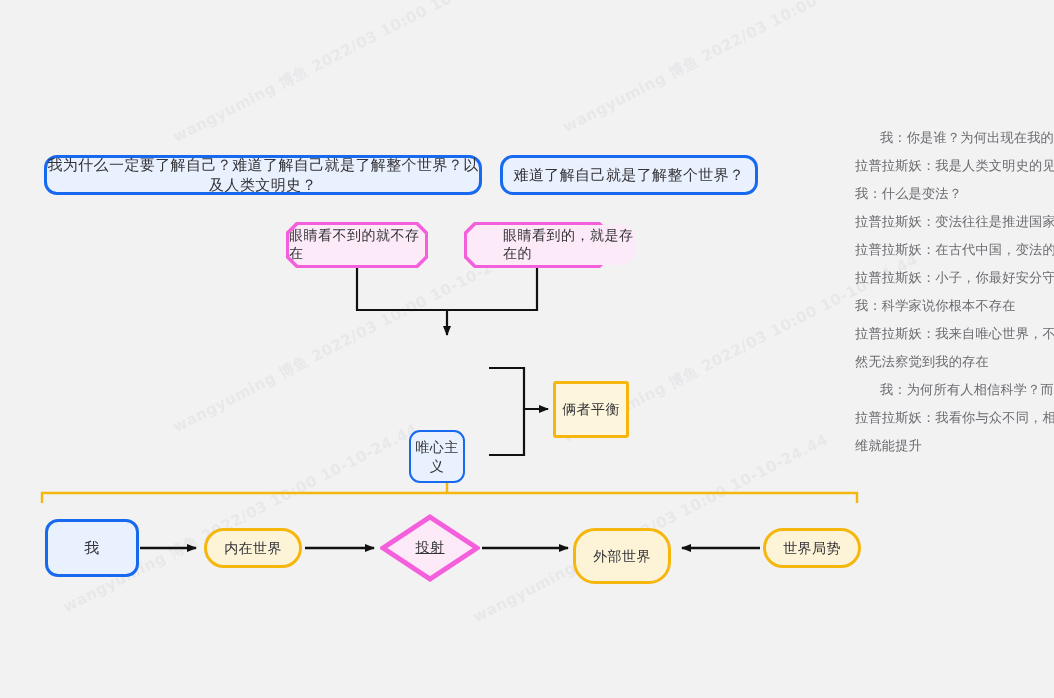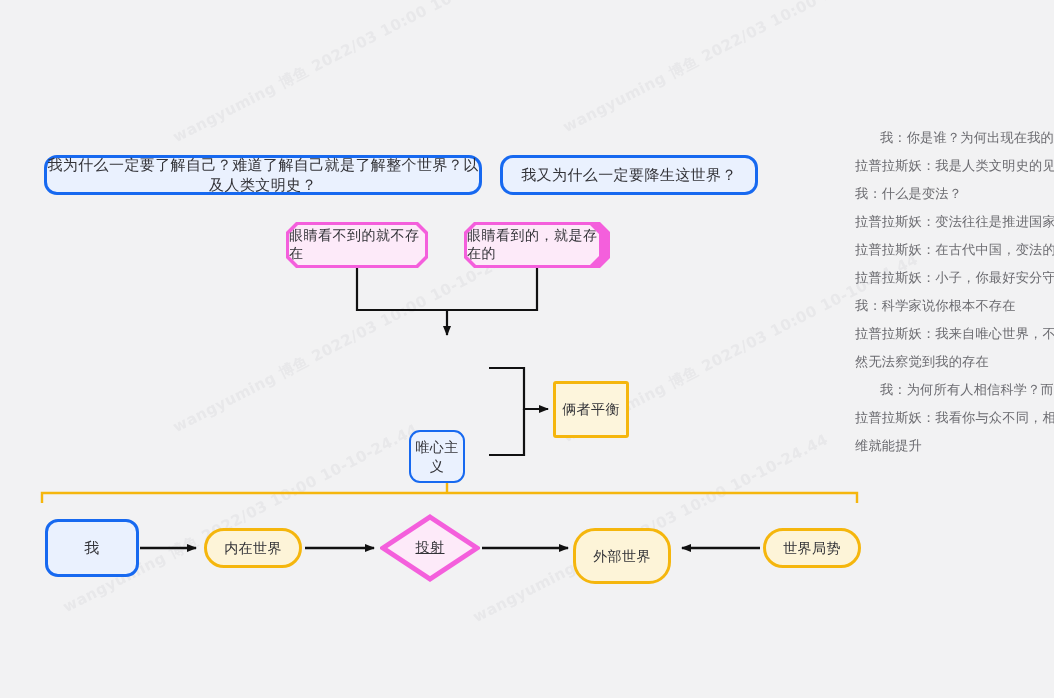--- a/index.html
+++ b/index.html
@@ -170,30 +170,30 @@
     <path d="M305,548 L374,548" fill="none" stroke="#111111" stroke-width="2.4" marker-end="url(#arrowBlack)"></path>
     <path d="M482,548 L568,548" fill="none" stroke="#111111" stroke-width="2.4" marker-end="url(#arrowBlack)"></path>
     <path d="M760,548 L682,548" fill="none" stroke="#111111" stroke-width="2.4" marker-end="url(#arrowBlack)"></path>
   </svg>
 
   <div class="node n-blue-lg" style="left:44px; top:155px; width:438px; height:40px;">
     <span>我为什么一定要了解自己？难道了解自己就是了解整个世界？以及人类文明史？</span>
   </div>
 
   <div class="node n-blue-lg" style="left:500px; top:155px; width:258px; height:40px;">
-    <span>我又为什么一定要降生这世界？</span>
+    <span>难道了解自己就是了解整个世界？</span>
   </div>
 
   <div class="n-pink-outer" style="left:286px; top:222px; width:142px; height:46px;"></div>
   <div class="n-pink-inner" style="left:289px; top:225px; width:136px; height:40px;">
     <span>眼睛看不到的就不存在</span>
   </div>
 
   <div class="n-pink-outer" style="left:464px; top:222px; width:146px; height:46px;"></div>
-  <div class="n-pink-inner" style="left:467px; top:225px; width:132px; height:40px;">
+  <div class="n-pink-inner" style="left:467px; top:225px; width:132px; height:40px;padding-left:36px;">
     <span>眼睛看到的，就是存在的</span>
   </div>
 
 
   <div class="node n-blue" style="left:409px; top:430px; width:56px; height:53px;">
     <span>唯心主义</span>
   </div>
 
   <div class="node n-yellowrect" style="left:553px; top:381px; width:76px; height:57px;text-align:right;">
     <span>俩者平衡</span>

